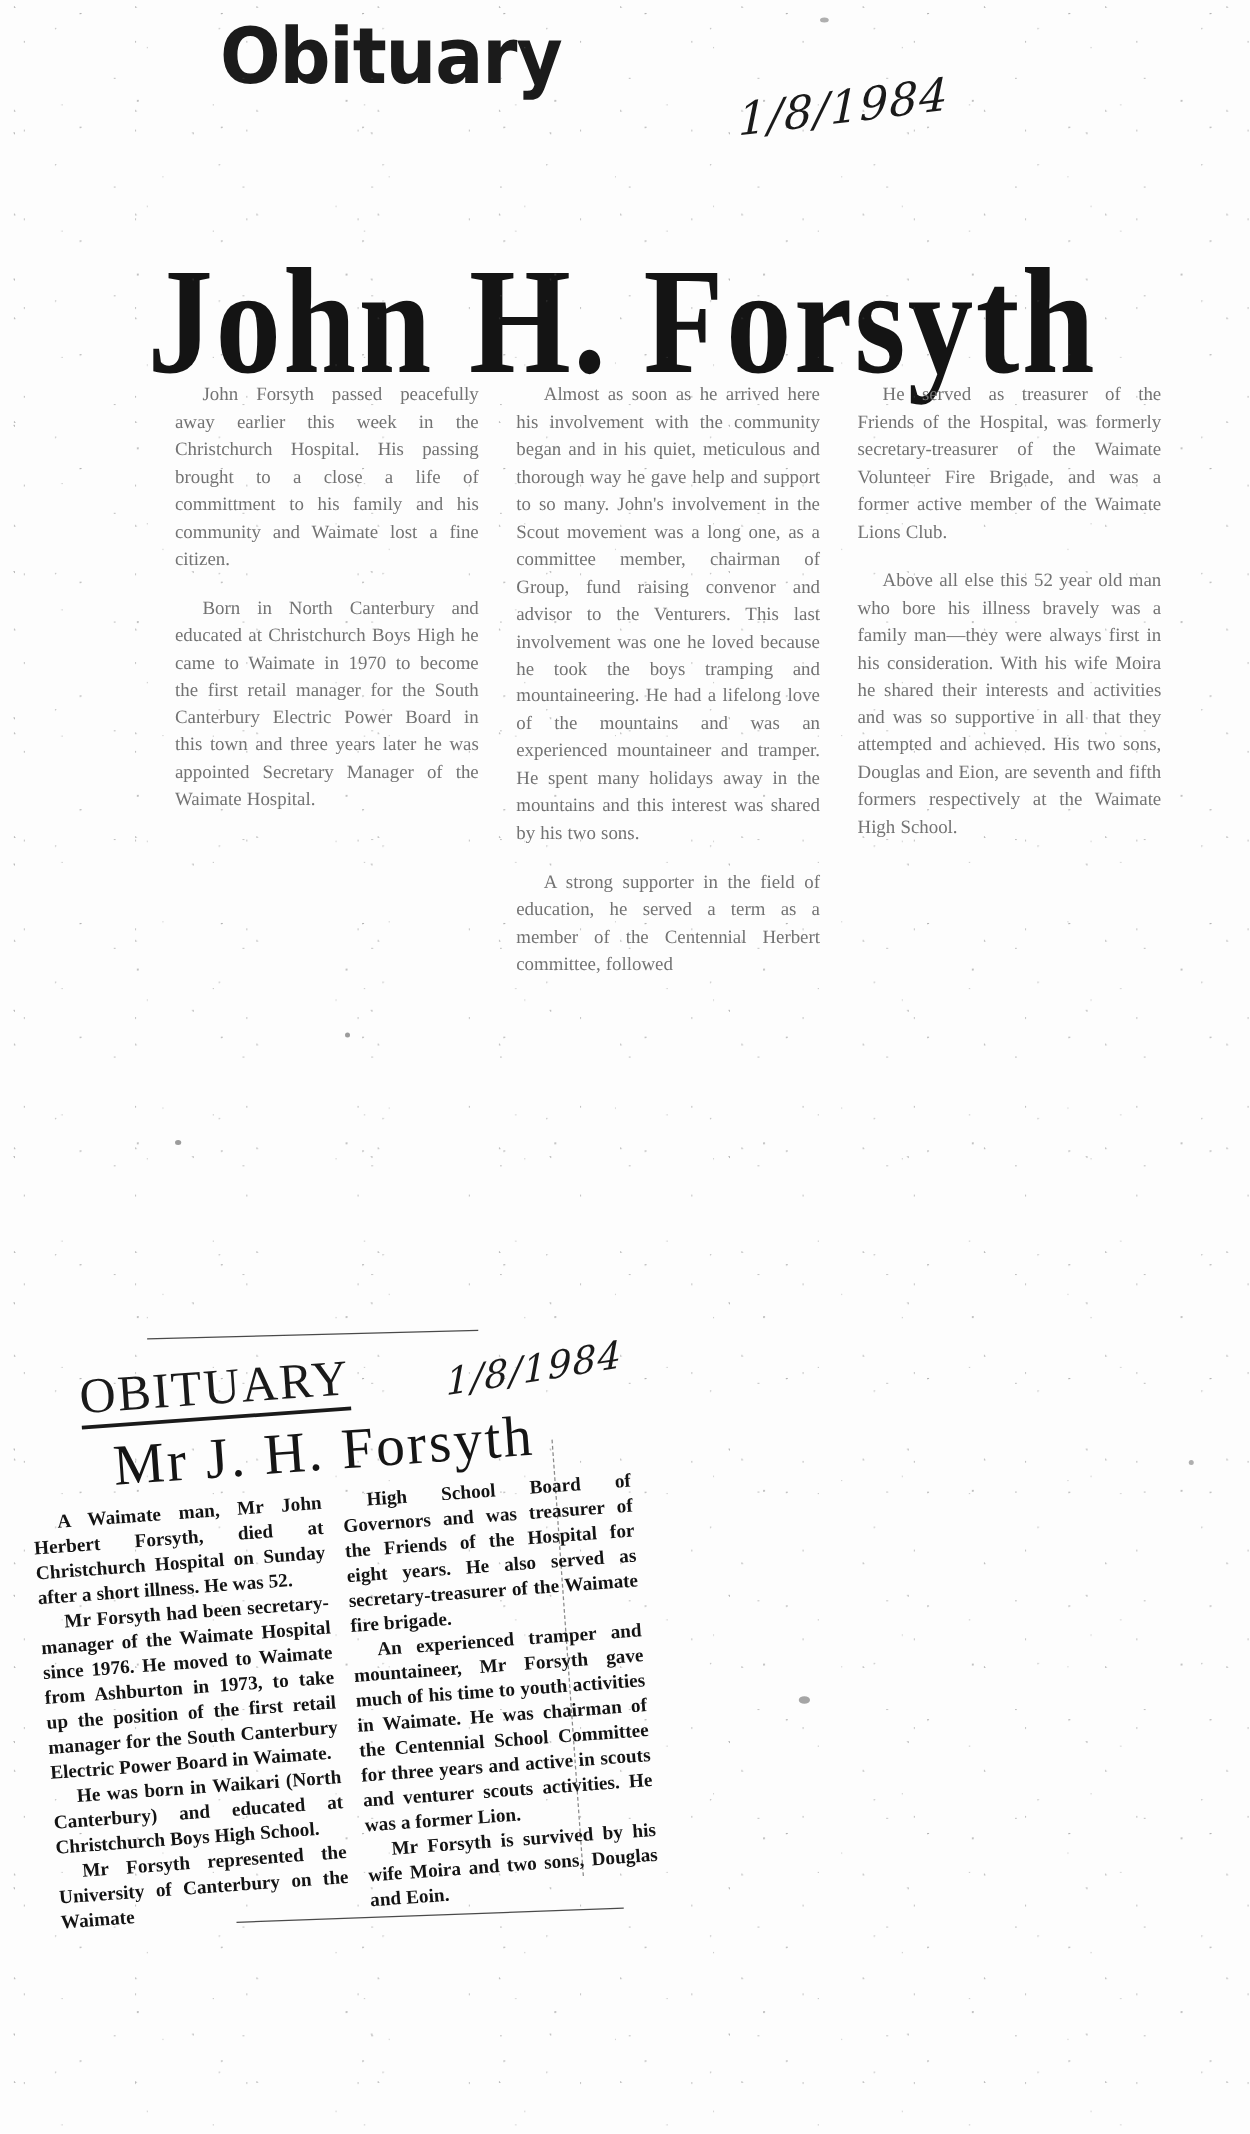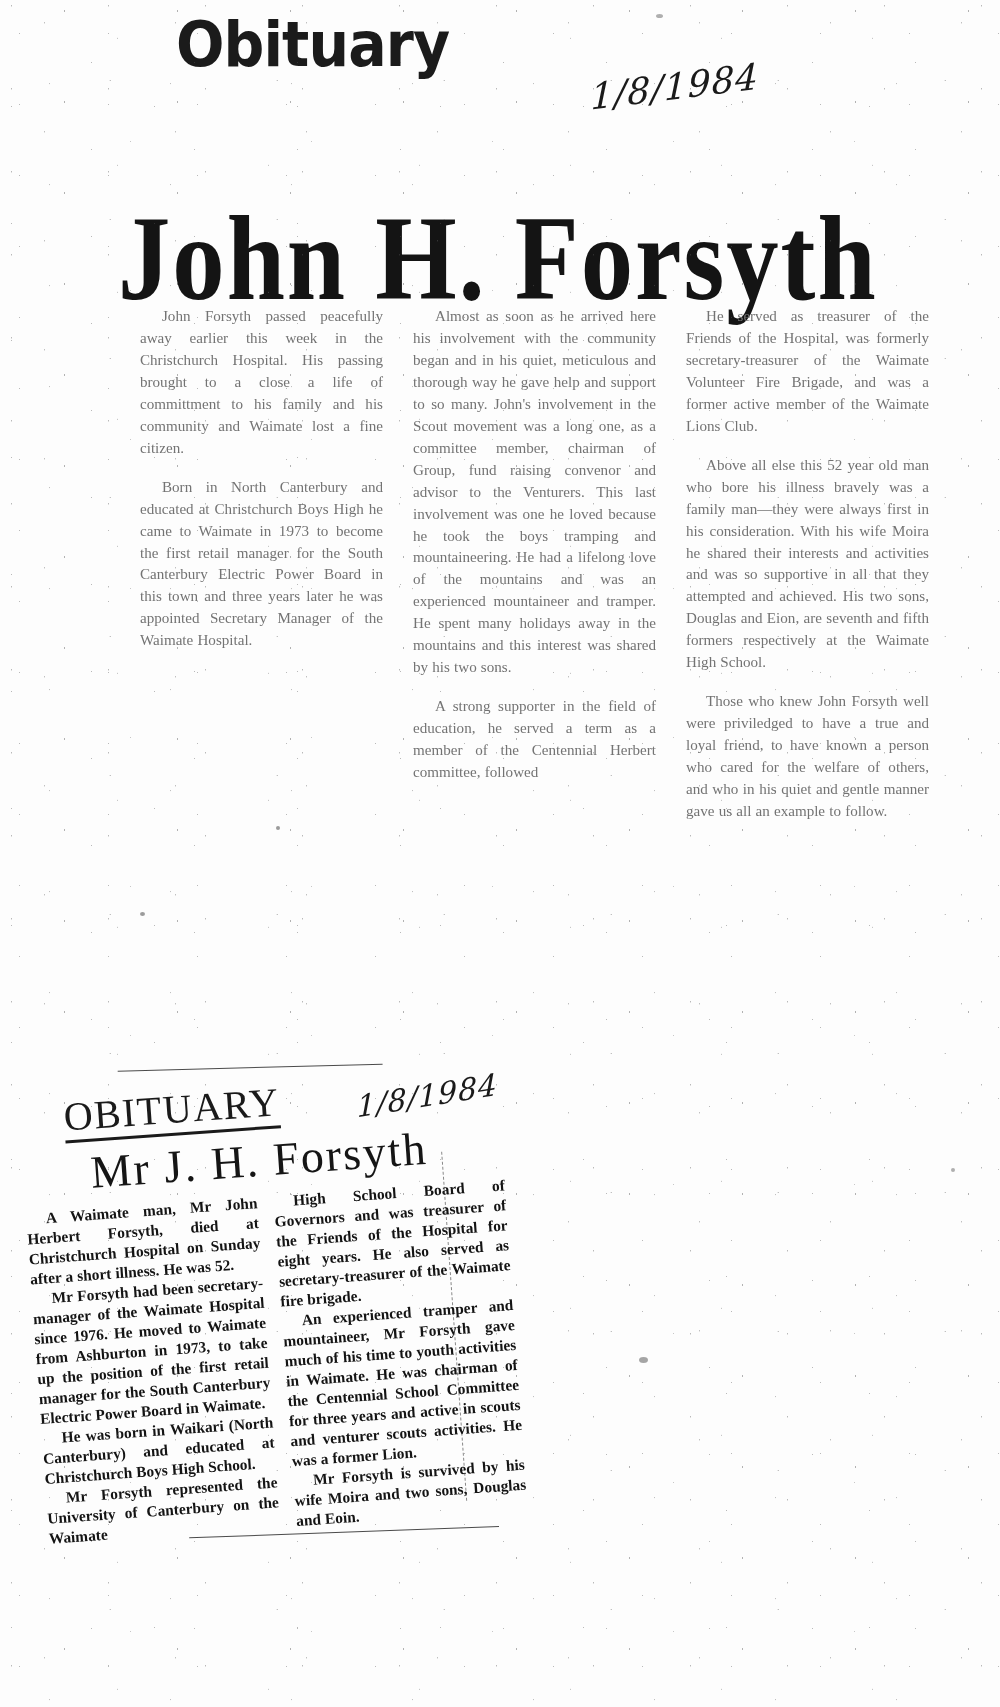--- a/index.html
+++ b/index.html
@@ -240,32 +240,31 @@
     <div class="kicker">Obituary</div>
 
     <div class="handdate top">1/8/1984</div>
 
     <h1 class="headline-name">John H. Forsyth</h1>
 
     <div class="cols">
 
       <div class="col c1">
         <p>John Forsyth passed peacefully away earlier this week in the Christchurch Hospital. His passing brought to a close a life of committment to his family and his community and Waimate lost a fine citizen.</p>
-        <p>Born in North Canterbury and educated at Christchurch Boys High he came to Waimate in 1973 to become the first retail manager for the South Canterbury Electric Power Board in this town and three years later he was appointed Secretary Manager of the Waimate Hospital.</p>
+        <p>Born in North Canterbury and educated at Christchurch Boys High he came to Waimate in 1970 to become the first retail manager for the South Canterbury Electric Power Board in this town and three years later he was appointed Secretary Manager of the Waimate Hospital.</p>
       </div>
 
       <div class="col c2">
         <p>Almost as soon as he arrived here his involvement with the community began and in his quiet, meticulous and thorough way he gave help and support to so many. John's involvement in the Scout movement was a long one, as a committee member, chairman of Group, fund raising convenor and advisor to the Venturers. This last involvement was one he loved because he took the boys tramping and mountaineering. He had a lifelong love of the mountains and was an experienced mountaineer and tramper. He spent many holidays away in the mountains and this interest was shared by his two sons.</p>
         <p>A strong supporter in the field of education, he served a term as a member of the Centennial Herbert committee, followed</p>
       </div>
 
       <div class="col c3">
         <p>He served as treasurer of the Friends of the Hospital, was formerly secretary-treasurer of the Waimate Volunteer Fire Brigade, and was a former active member of the Waimate Lions Club.</p>
         <p>Above all else this 52 year old man who bore his illness bravely was a family man—they were always first in his consideration. With his wife Moira he shared their interests and activities and was so supportive in all that they attempted and achieved. His two sons, Douglas and Eion, are seventh and fifth formers respectively at the Waimate High School.</p>
-        <p>Those who knew John Forsyth well were priviledged to have a true and loyal friend, to have known a person who cared for the welfare of others, and who in his quiet and gentle manner gave us all an example to follow.</p>
       </div>
 
     </div>
   </div>
 
   <div id="clip-two">
 
     <div class="edge-line edge-top"></div>
     <div class="edge-line edge-bottom"></div>
     <div class="edge-line edge-right"></div>

